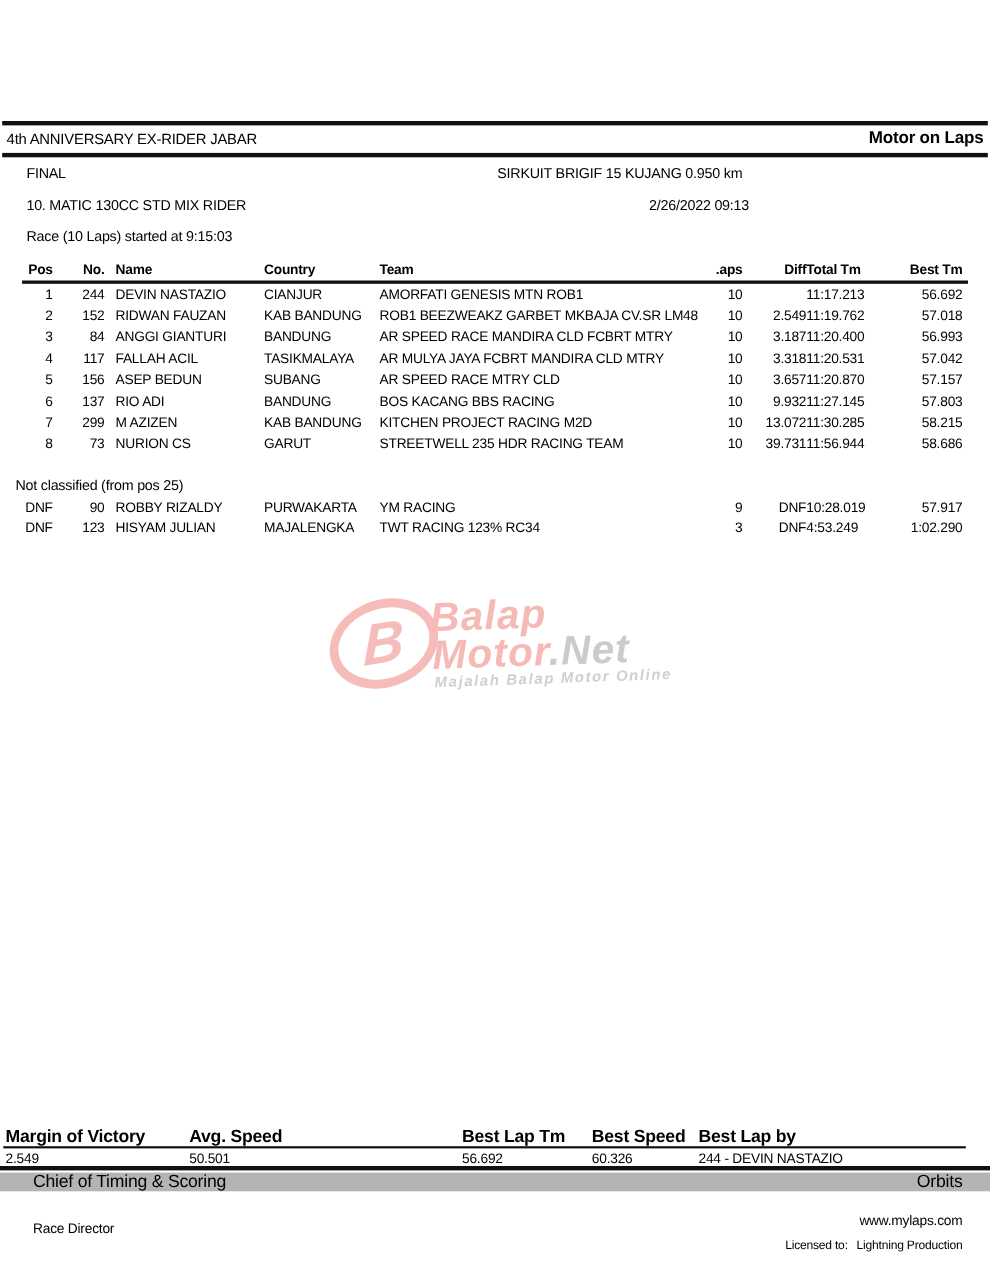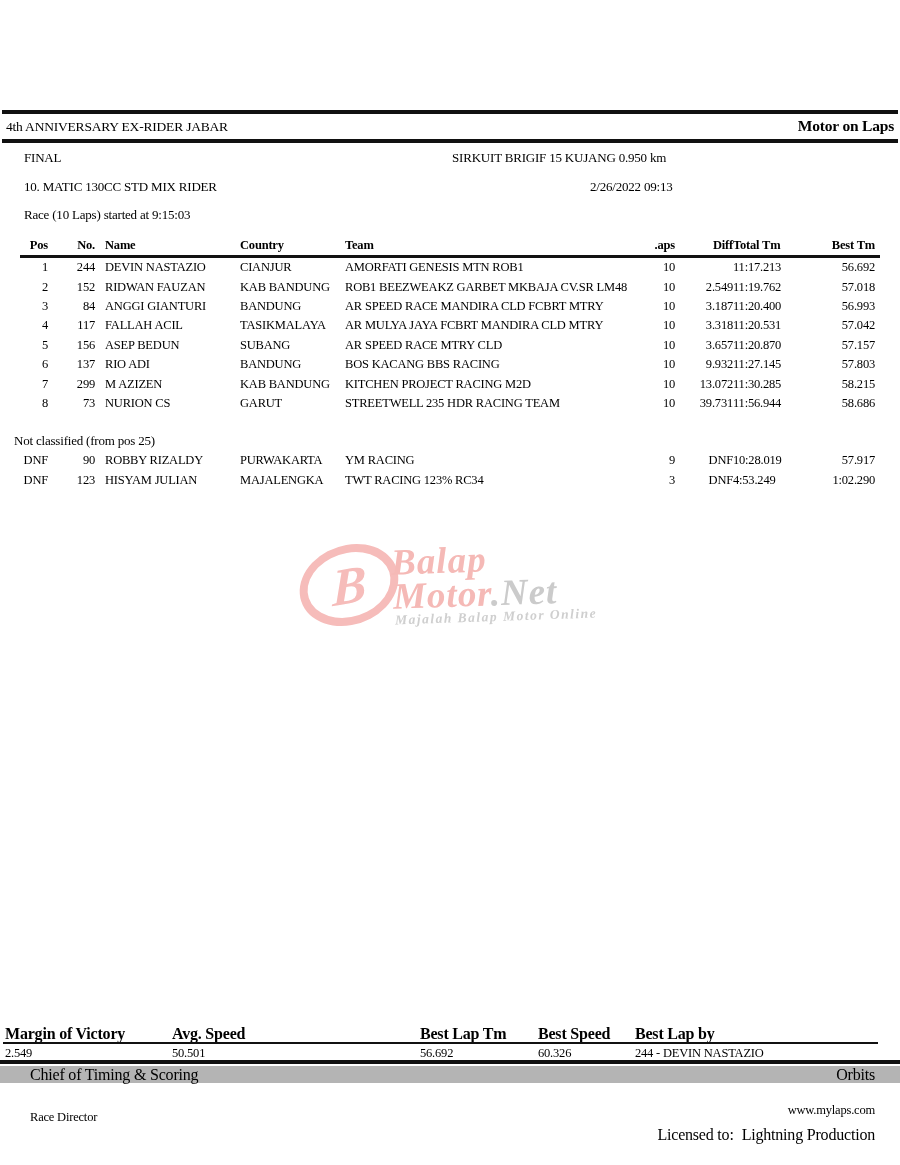--- a/index.html
+++ b/index.html
@@ -1,18 +1,18 @@
 <!DOCTYPE html>
 <html><head>
 <meta charset="utf-8">
 <style>
   html,body{margin:0;padding:0;background:#fff;}
   .page{
     position:relative;width:900px;height:1165px;margin:0 auto;background:#ffffff;
-    font-family:Liberation Serif, serif;color:#000;letter-spacing:-0.2px;
+    font-family:Liberation Sans, sans-serif;color:#000;letter-spacing:-0.2px;
     overflow:hidden;
     border-radius:20px;
   }
   .abs{position:absolute;white-space:nowrap;}
   .rule{position:absolute;background:#111;}
   .rule-top{left:2px;right:2px;top:110px;height:4px;}
   .rule-hdr-bottom{left:2px;right:2px;top:139px;height:4px;}
   .event-title{left:6px;top:119px;font-size:13.5px;}
   .sorted-on{right:6px;top:117px;font-size:15.5px;font-weight:bold;}
   .info{font-size:13px;}
@@ -59,21 +59,21 @@
   .sum-h{font-weight:bold;font-size:16px;top:1025px;}
   .sum-v{font-size:12.5px;top:1046px;}
   .sx0{left:5px;} .sx1{left:172px;} .sx2{left:420px;} .sx3{left:538px;} .sx4{left:635px;}
   .sum-thin{left:3px;top:1042px;width:875px;height:2px;}
   .sum-thick{left:0;top:1060px;width:900px;height:4px;}
   .gray-bar{position:absolute;left:0;top:1066px;width:900px;height:17px;background:#b4b4b4;
     display:flex;align-items:center;justify-content:space-between;font-size:16px;
     padding:0 25px 0 30px;box-sizing:border-box;}
   .race-director{left:30px;top:1110px;font-size:12.5px;}
   .mylaps{right:25px;top:1103px;font-size:12.5px;}
-  .licensed{right:25px;top:1126px;font-size:16px;}
+  .licensed{right:25px;top:1126px;font-size:11px;}
   .licensed .gap{display:inline-block;width:8px;}
   .printed{left:5px;top:1212px;font-size:10px;}
 </style>
 </head>
 <body>
 
 <div class="page">
 
   <div class="rule rule-top"></div>
   <span class="abs event-title">4th ANNIVERSARY EX-RIDER JABAR</span>

